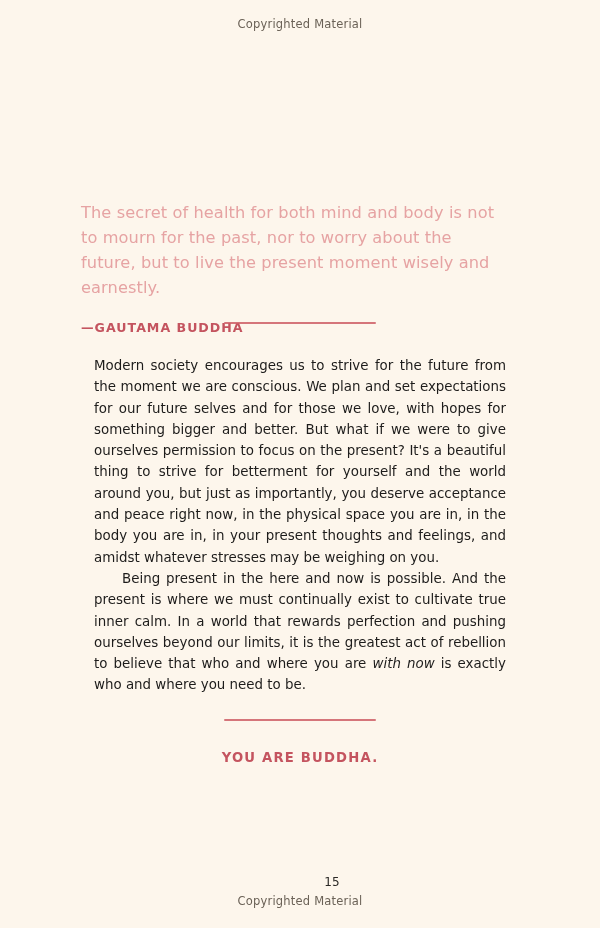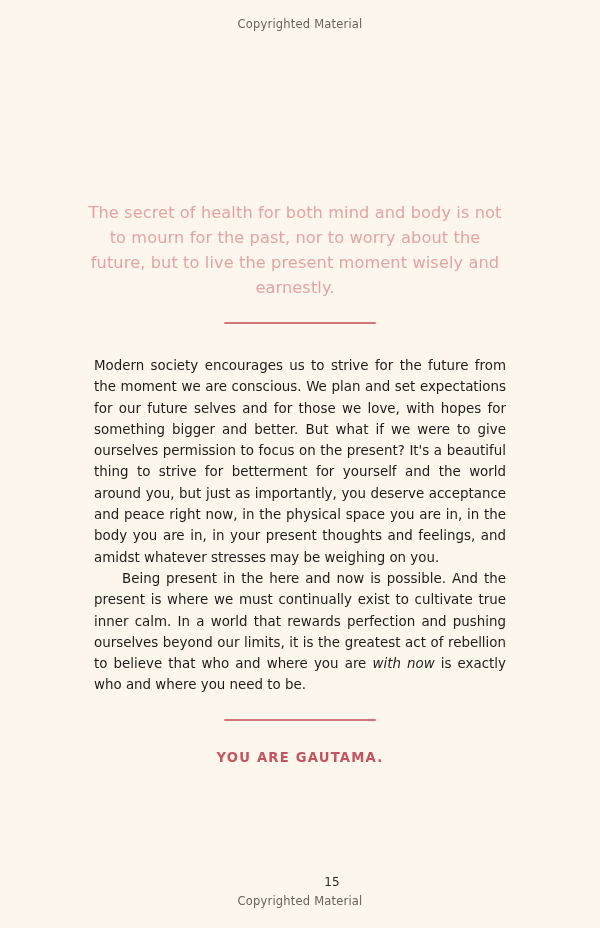--- a/index.html
+++ b/index.html
@@ -30,23 +30,22 @@
     text-align: center;
     font-size: 11.5px;
     color: #6b6257;
     letter-spacing: 0.2px;
     font-family: "DejaVu Sans", sans-serif;
   }
 
   .quote-block {
     position: absolute;
     top: 200px;
-    left: 88px;
+    left: 81px;
     width: 414px;
-    text-align: center;
   }
 
   .quote-text {
     font-size: 16.2px;
     line-height: 25px;
     color: #e6a3a3;
     font-family: "DejaVu Sans", sans-serif;
     letter-spacing: 0.1px;
   }
 
@@ -143,30 +142,31 @@
 </style>
 </head>
 <body>
 
 <div class="page">
 
   <div class="copyright-top">Copyrighted Material</div>
 
   <div class="quote-block">
     <div class="quote-text">The secret of health for both mind and body is not to mourn for the past, nor to worry about the future, but to live the present moment wisely and earnestly.</div>
+    <div class="quote-attrib">—GAUTAMA BUDDHA</div>
   </div>
 
   <div class="rule rule-top"></div>
 
   <div class="body-text">
     <p>Modern society encourages us to strive for the future from the moment we are conscious. We plan and set expectations for our future selves and for those we love, with hopes for something bigger and better. But what if we were to give ourselves permission to focus on the present? It's a beautiful thing to strive for betterment for yourself and the world around you, but just as importantly, you deserve acceptance and peace right now, in the physical space you are in, in the body you are in, in your present thoughts and feelings, and amidst whatever stresses may be weighing on you.</p>
     <p class="indent"><span>Being present in the here and now is possible. And the present is where we must continually exist to cultivate true inner calm. In a world that rewards perfection and pushing ourselves beyond our limits, it is the greatest act of rebellion to believe that who and where you are </span><em>with now</em><span> is exactly who and where you need to be.</span></p>
   </div>
 
   <div class="rule rule-bottom"></div>
 
-  <div class="closing-line">YOU ARE GAUTAMA.</div>
+  <div class="closing-line">YOU ARE BUDDHA.</div>
 
   <div class="page-number">15</div>
 
   <div class="copyright-bottom">Copyrighted Material</div>
 
 </div>
 
 </body></html>

